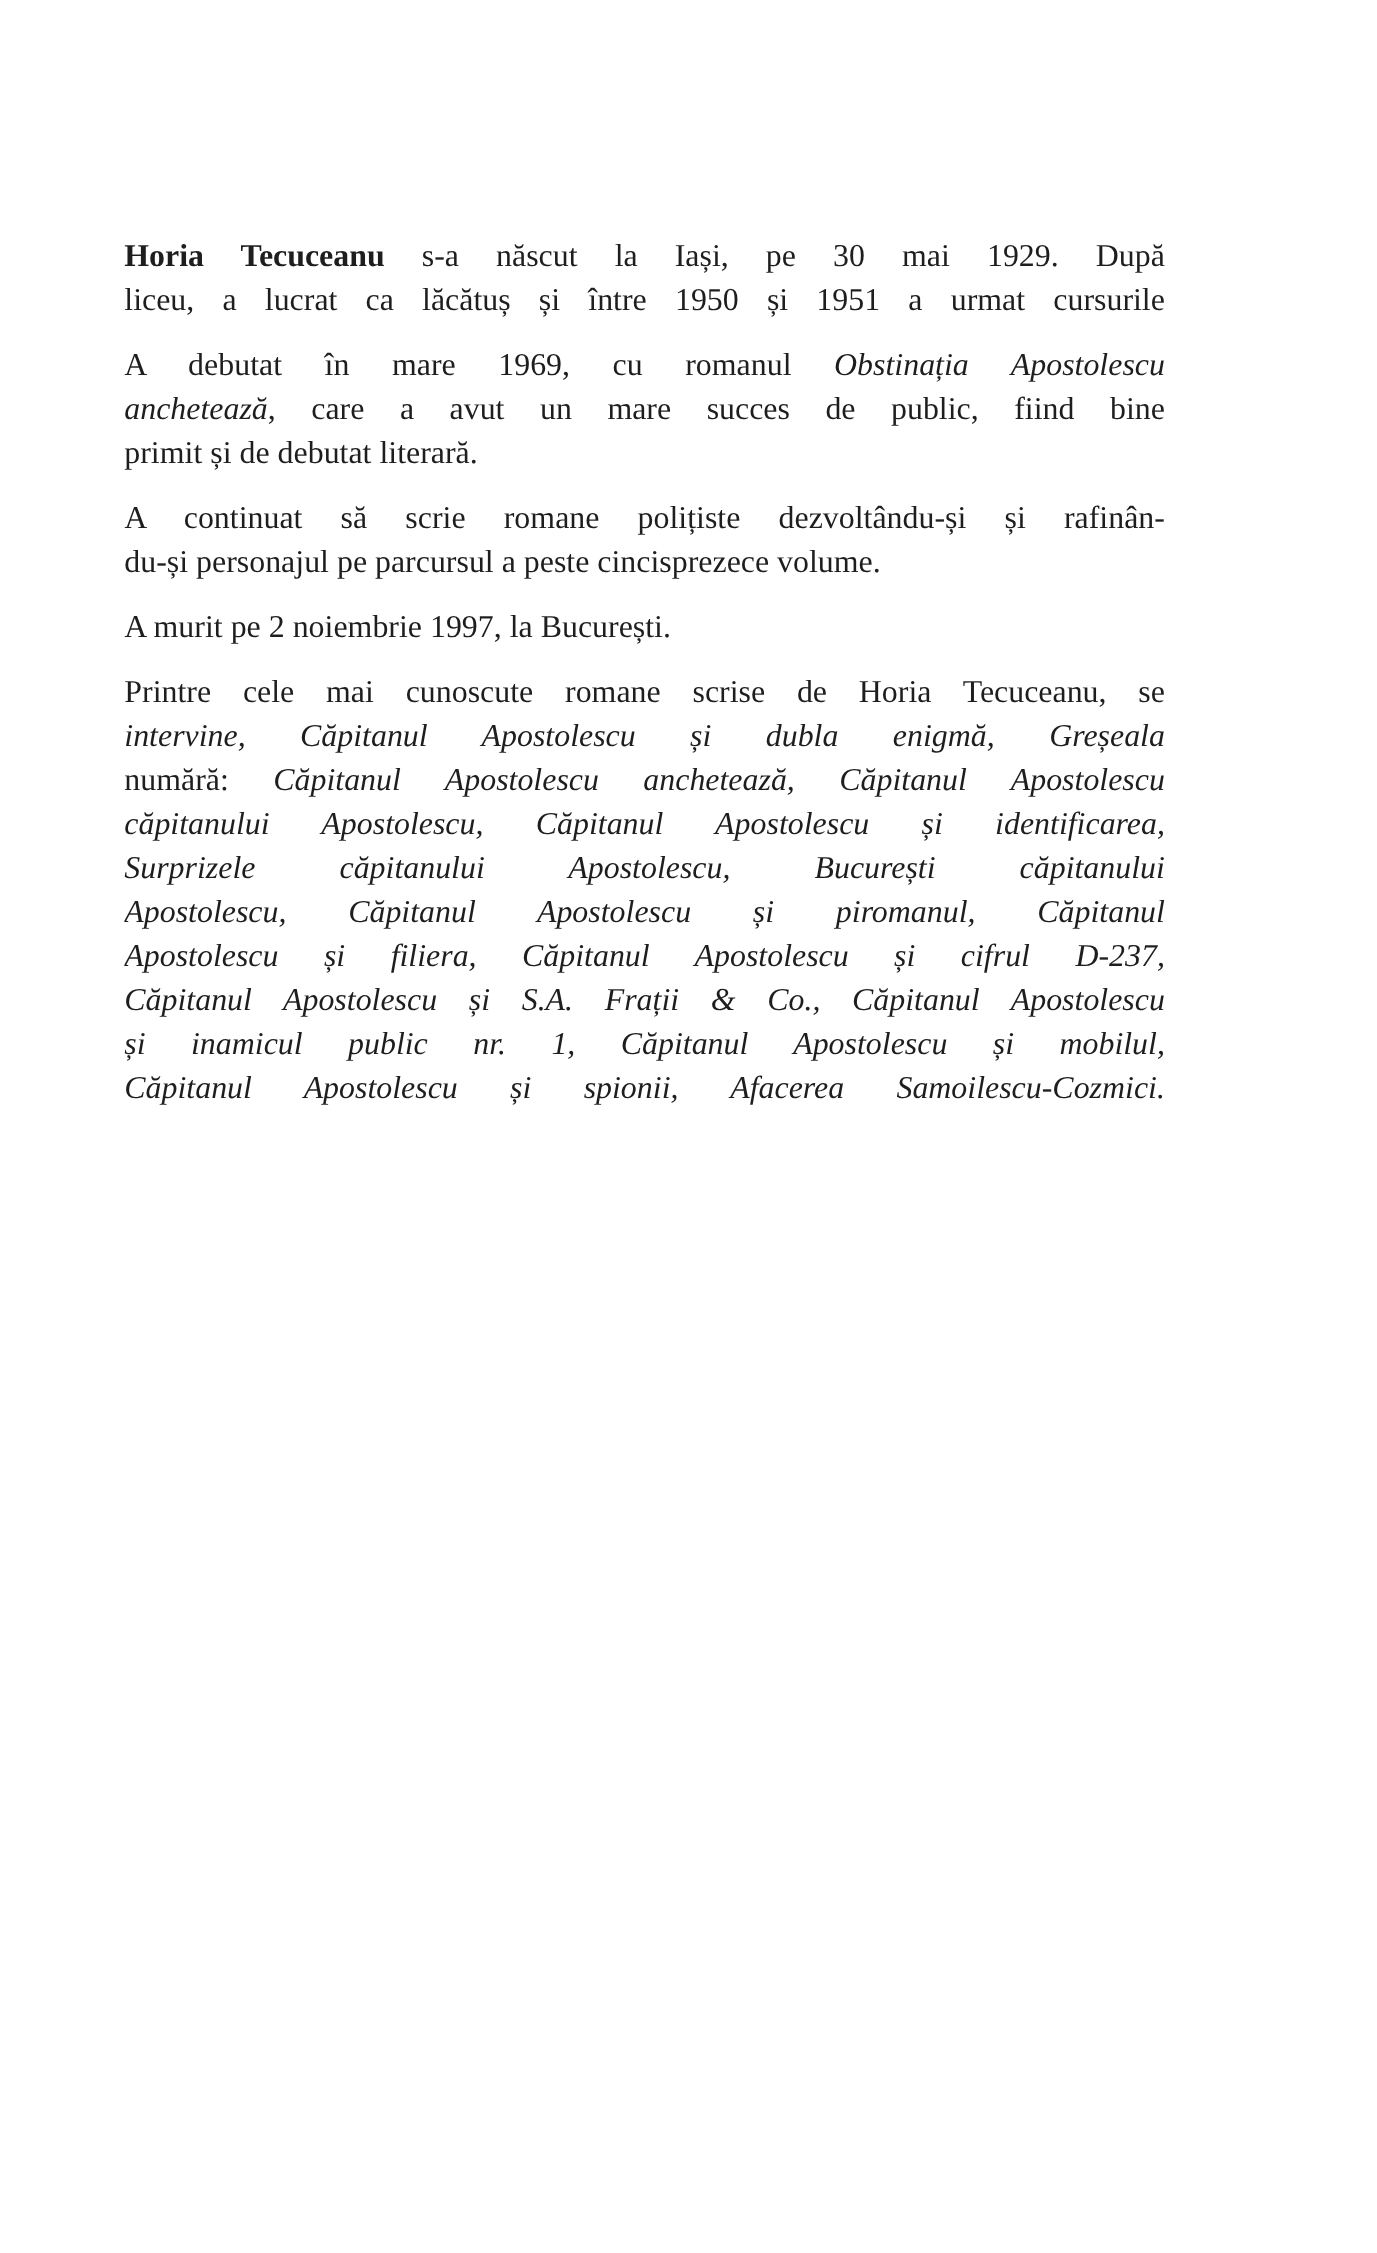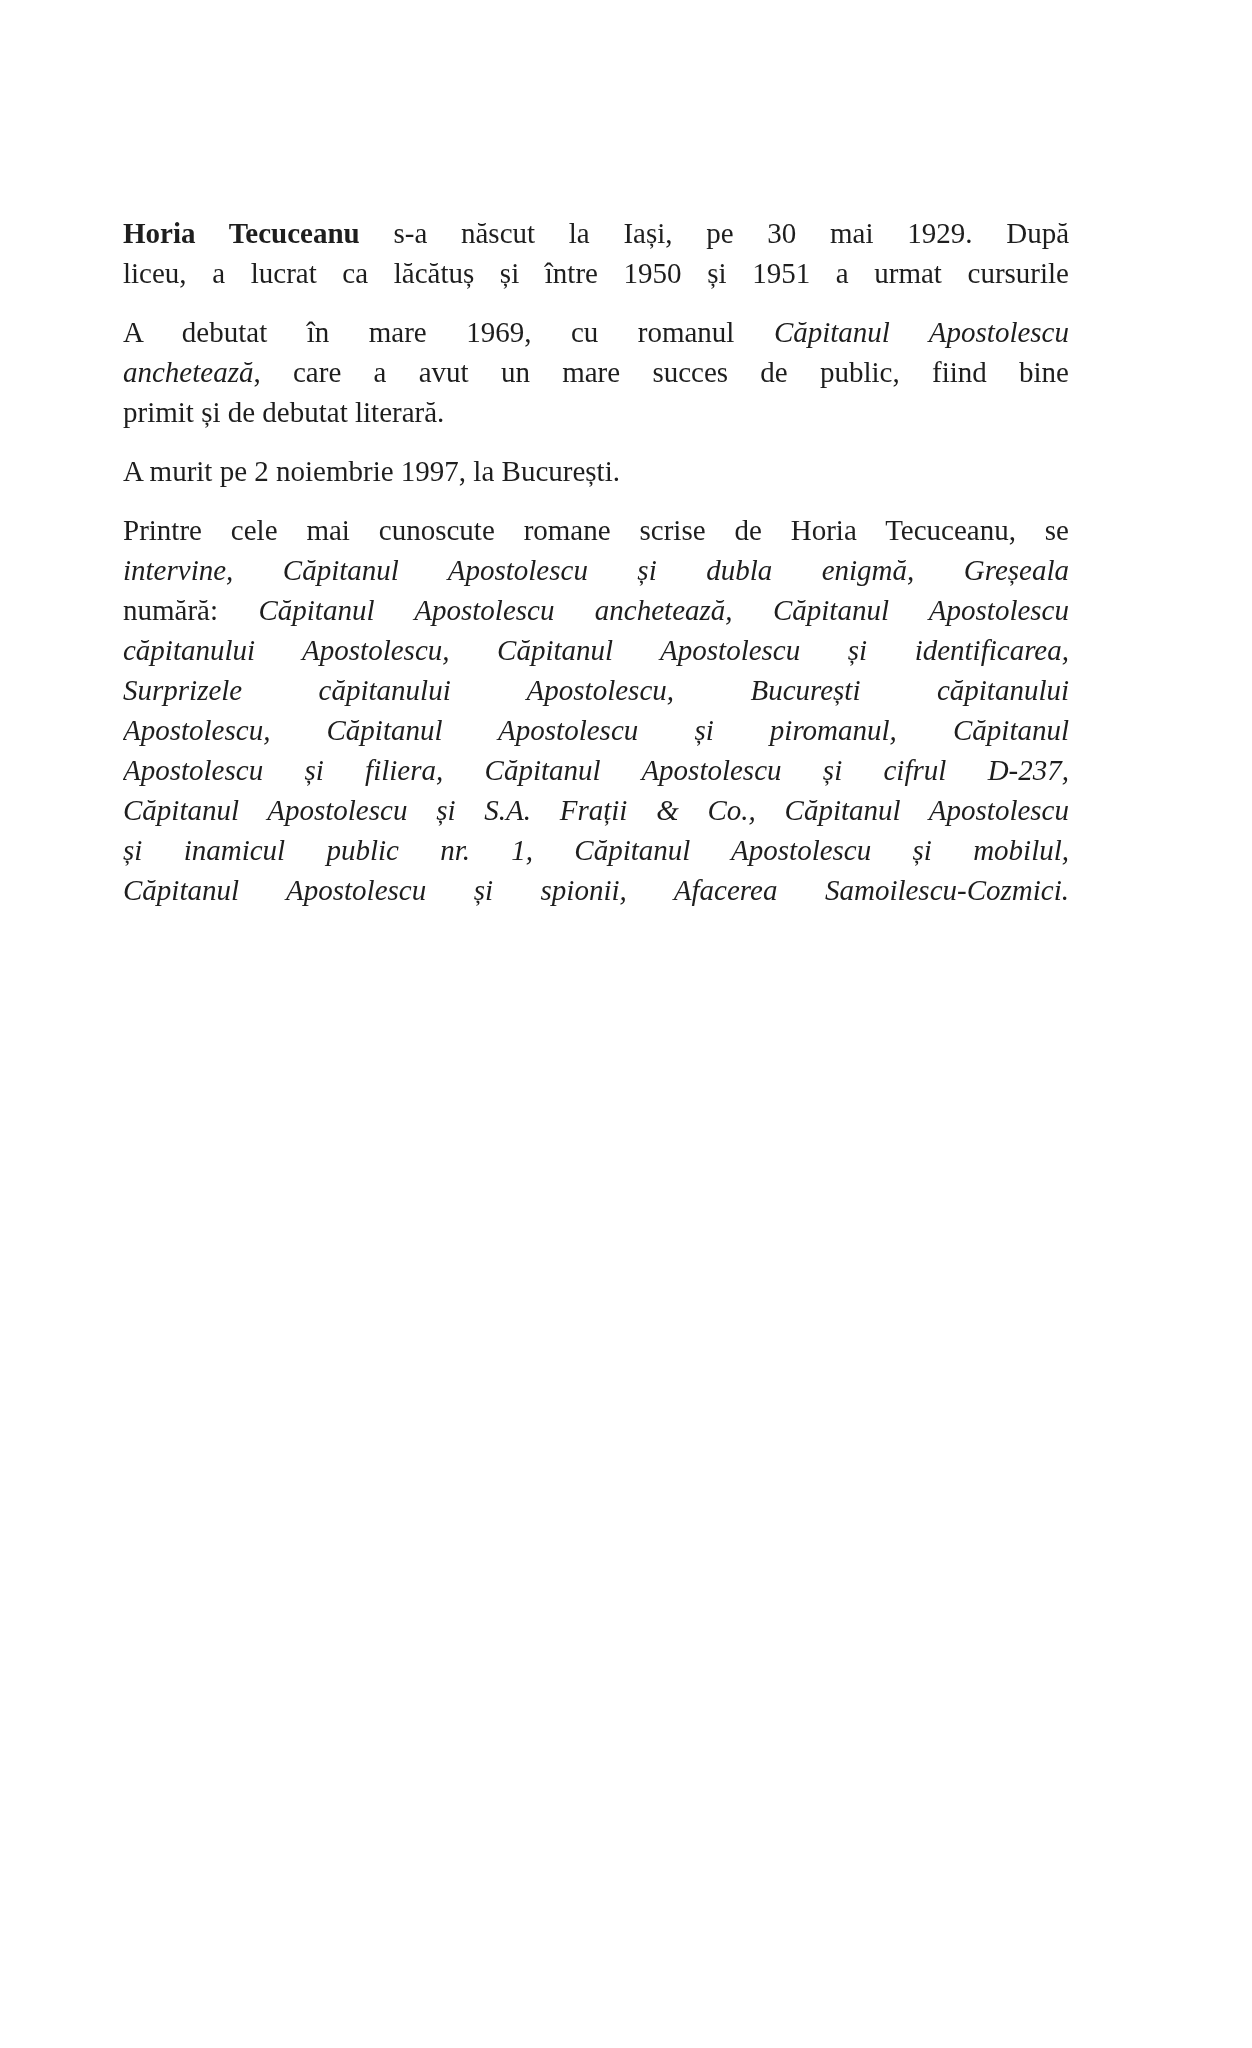--- a/index.html
+++ b/index.html
@@ -10,21 +10,21 @@
   .page {
     position: relative;
     width: 1252px;
     height: 2048px;
     background: #ffffff;
     overflow: hidden;
     font-family: "Liberation Serif", "DejaVu Serif", serif;
   }
   .text-block {
     position: absolute;
-    left: 123px;
+    left: 113px;
     top: 213px;
     width: 946px;
     font-size: 29px;
     line-height: 40px;
     color: #1e1e1e;
   }
   .paragraph {
     margin: 0 0 19px 0;
   }
   .paragraph:last-child {
@@ -45,23 +45,27 @@
 </head>
 <body>
 
 <div class="page">
   <div class="text-block" id="text-block" style="color: rgb(30, 30, 30);">
       <div class="paragraph">
         <div class="line just"><span class="seg-bold">Horia Tecuceanu</span><span class="seg-normal"> s-a născut la Iași, pe 30 mai 1929. După</span></div>
         <div class="line just"><span class="seg-normal">liceu, a lucrat ca lăcătuș și între 1950 și 1951 a urmat cursurile</span></div>
       </div>
       <div class="paragraph">
-        <div class="line just"><span class="seg-normal">A debutat în mare 1969, cu romanul </span><span class="seg-italic">Căpitanul Apostolescu</span></div>
+        <div class="line just"><span class="seg-normal">A debutat în mare 1969, cu romanul </span><span class="seg-italic">Obstinația Apostolescu</span></div>
         <div class="line just"><span class="seg-italic">anchetează</span><span class="seg-normal">, care a avut un mare succes de public, fiind bine</span></div>
         <div class="line"><span class="seg-normal">primit și de debutat literară.</span></div>
+      </div>
+      <div class="paragraph">
+        <div class="line just"><span class="seg-normal">A continuat să scrie romane polițiste dezvoltându-și și rafinân-</span></div>
+        <div class="line"><span class="seg-normal">du-și personajul pe parcursul a peste cincisprezece volume.</span></div>
       </div>
       <div class="paragraph">
         <div class="line"><span class="seg-normal">A murit pe 2 noiembrie 1997, la București.</span></div>
       </div>
       <div class="paragraph">
         <div class="line just"><span class="seg-normal">Printre cele mai cunoscute romane scrise de Horia Tecuceanu, se</span></div>
         <div class="line just"><span class="seg-italic">intervine, Căpitanul Apostolescu și dubla enigmă, Greșeala</span></div>
         <div class="line just"><span class="seg-normal">numără: </span><span class="seg-italic">Căpitanul Apostolescu anchetează, Căpitanul Apostolescu</span></div>
         <div class="line just"><span class="seg-italic">căpitanului Apostolescu, Căpitanul Apostolescu și identificarea,</span></div>
         <div class="line just"><span class="seg-italic">Surprizele căpitanului Apostolescu, București căpitanului</span></div>

